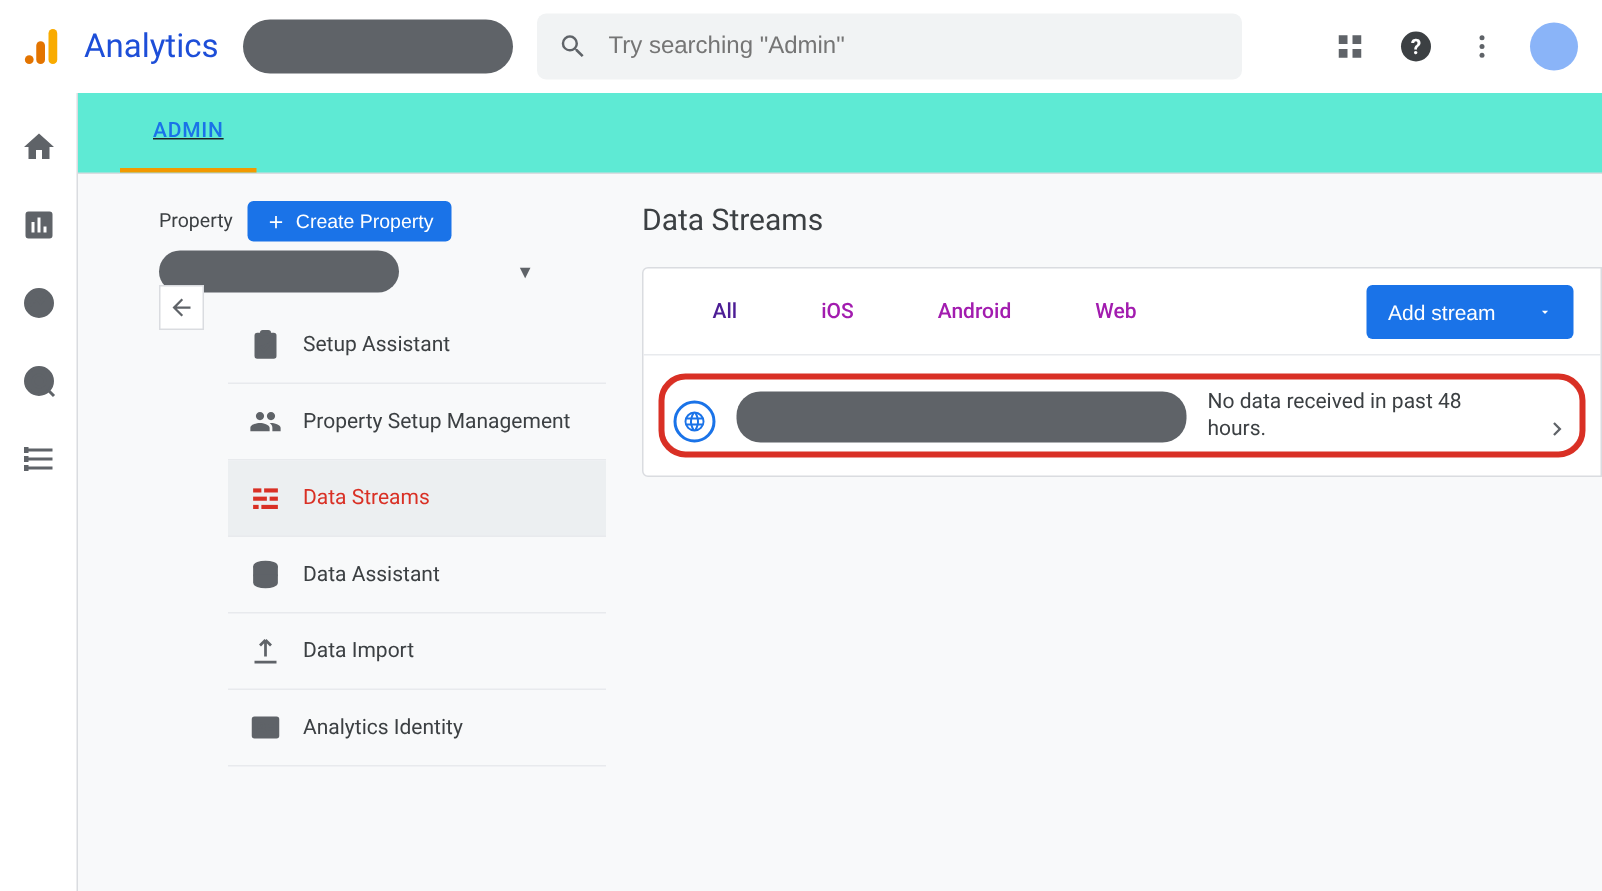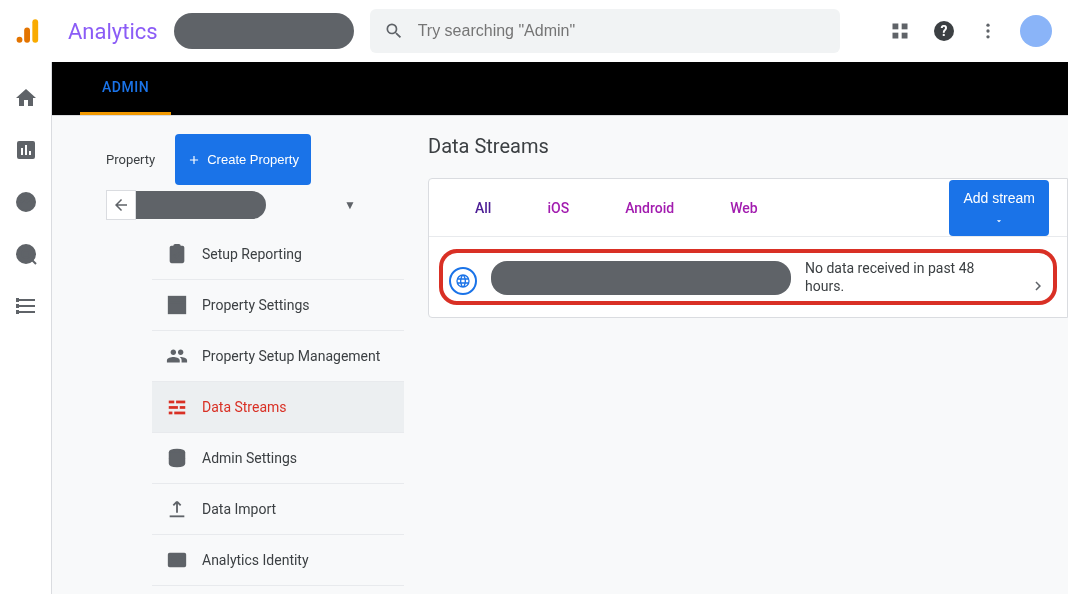--- a/index.html
+++ b/index.html
@@ -2,67 +2,67 @@
 <html><head>
 <meta charset="utf-8">
 <style>
 * { box-sizing: border-box; margin: 0; padding: 0; }
 body { font-family: 'Google Sans', Roboto, Arial, sans-serif; background: #fff; color: #202124; width: 1068px; height: 594px; overflow: hidden; }
 
 
 .header { display: flex; align-items: center; height: 62px; padding: 0 16px; gap: 16px; }
 .logo-area { display: flex; align-items: center; gap: 12px; }
 .ga-logo { width: 28px; height: 28px; }
-.app-name { font-size: 22px; color: #8b5cf6; font-weight: 400; margin-left: 12px; }
+.app-name { font-size: 22px; color: #1d4ed8; font-weight: 400; }
 .redacted-pill { width: 180px; height: 36px; background: #5f6368; border-radius: 18px; }
 .search-bar { flex: 1; max-width: 470px; height: 44px; background: #f1f3f4; border-radius: 6px; display: flex; align-items: center; padding: 0 14px; gap: 14px; }
 .search-icon-svg { width: 20px; height: 20px; fill: #5f6368; }
 .search-input { border: none; background: transparent; font-size: 16px; color: #5f6368; outline: none; flex: 1; }
 .header-right { display: flex; align-items: center; gap: 20px; margin-left: auto; }
 .header-icon { width: 24px; height: 24px; fill: #5f6368; cursor: pointer; display: flex; align-items: center; justify-content: center; }
 .avatar { width: 32px; height: 32px; border-radius: 50%; background: #8ab4f8; cursor: pointer; }
 
 
 .layout { display: flex; height: calc(594px - 62px); }
 .left-rail { width: 54px; border-right: 1px solid #dadce0; display: flex; flex-direction: column; align-items: center; padding-top: 24px; gap: 28px; }
 .rail-icon { width: 24px; height: 24px; fill: #5f6368; cursor: pointer; }
 
 
 .main { flex: 1; display: flex; flex-direction: column; }
-.tabs-bar { display: flex; padding: 0 28px; height: 54px; align-items: stretch; border-bottom: 1px solid #dadce0; background: #000000; }
+.tabs-bar { display: flex; padding: 0 28px; height: 54px; align-items: stretch; border-bottom: 1px solid #dadce0; background: #5eead4; text-decoration: underline; }
 .tab { padding: 0 22px; display: flex; align-items: center; font-size: 14px; font-weight: 500; letter-spacing: .5px; color: #5f6368; cursor: pointer; border-bottom: 3px solid transparent; }
 .tab.active { color: #1a73e8; border-bottom-color: #f29900; }
 
 .admin-body { display: flex; flex: 1; background: #f8f9fa; }
 
 
 .prop-col { width: 352px; padding: 18px 0 0 54px; position: relative; }
 .back-btn { position: absolute; left: 54px; top: 74px; width: 30px; height: 30px; border: 1px solid #dadce0; background: #fff; display: flex; align-items: center; justify-content: center; cursor: pointer; }
-.prop-header { display: flex; align-items: center; gap: 20px; margin-bottom: 6px; padding-left: 0; }
+.prop-header { display: flex; align-items: center; gap: 10px; margin-bottom: 6px; padding-left: 0; }
 .prop-label { font-size: 13px; color: #3c4043; }
-.create-btn { background: #1a73e8; color: #fff; border: none; border-radius: 4px; padding: 18px 12px; font-size: 13px; font-weight: 500; display: flex; align-items: center; gap: 6px; cursor: pointer; }
+.create-btn { background: #1a73e8; color: #fff; border: none; border-radius: 4px; padding: 6px 12px; font-size: 13px; font-weight: 500; display: flex; align-items: center; gap: 6px; cursor: pointer; }
 .prop-selector { display: flex; align-items: center; justify-content: space-between; width: 250px; margin-bottom: 10px; }
 .prop-redacted { width: 160px; height: 28px; background: #5f6368; border-radius: 14px; }
 .caret { font-size: 12px; color: #5f6368; }
 
 .prop-menu { list-style: none; margin-left: 46px; }
 .prop-menu li { display: flex; align-items: center; gap: 14px; padding: 14px 14px; border-bottom: 1px solid #e8eaed; cursor: pointer; font-size: 14px; color: #3c4043; }
 .prop-menu li.active { background: #eceff1; color: #d93025; }
 .menu-icon { width: 22px; height: 22px; fill: #5f6368; flex-shrink: 0; }
 .prop-menu li.active .menu-icon { fill: #d93025; }
 .menu-text { line-height: 1.3; }
 
 
 .content { flex: 1; padding: 18px 0 0 24px; }
 .content-title { font-size: 20px; color: #3c4043; margin-bottom: 20px; font-weight: 400; }
 .stream-card { background: #fff; border: 1px solid #dadce0; border-radius: 4px 0 0 4px; }
 .stream-tabs { display: flex; align-items: center; padding: 0 18px; height: 58px; border-bottom: 1px solid #e8eaed; }
 .stream-tab { padding: 0 28px; font-size: 14px; font-weight: 500; color: #a21caf; cursor: pointer; }
 .stream-tab.active { color: #4c1d95; }
-.add-stream { margin-left: auto; background: #1a73e8; color: #fff; border: none; border-radius: 4px; padding: 10px 14px; font-size: 14px; font-weight: 500; display: flex; align-items: center; gap: 10px; cursor: pointer; flex-direction: column; }
+.add-stream { margin-left: auto; background: #1a73e8; color: #fff; border: none; border-radius: 4px; padding: 10px 14px; font-size: 14px; font-weight: 500; display: flex; align-items: center; gap: 28px; cursor: pointer; }
 
 .stream-row-wrap { padding: 10px 8px; }
 .stream-row { display: flex; align-items: center; gap: 14px; padding: 12px 12px; border: 4px solid #d93025; border-radius: 20px; border-style: solid; position: relative; }
 .stream-row::before { content:''; position:absolute; inset:-2px; border-radius: 20px; }
 .globe-icon-wrap { width: 28px; height: 28px; border: 2px solid #1a73e8; border-radius: 50%; display: flex; align-items: center; justify-content: center; }
 .globe-svg { width: 16px; height: 16px; fill: #1a73e8; }
 .stream-redacted { width: 300px; height: 34px; background: #5f6368; border-radius: 16px; }
 .stream-status { font-size: 14px; color: #3c4043; width: 210px; line-height: 1.3; }
 .chevron-right { width: 18px; height: 18px; fill: #5f6368; margin-left: auto; }
 
@@ -169,28 +169,21 @@
             </svg>
         </div>
 
         <ul class="prop-menu">
           <li>
             <svg class="menu-icon" viewBox="0 0 24 24" fill="none" stroke="#5f6368" stroke-width="2">
                 <rect x="5" y="4" width="14" height="17" rx="1"></rect>
                 <rect x="9" y="2" width="6" height="4" rx="1"></rect>
                 <path d="M8 13l3 3 5-6"></path>
               </svg>
-            <span class="menu-text">Setup Reporting</span>
-          </li>
-          <li>
-            <svg class="menu-icon" viewBox="0 0 24 24" fill="none" stroke="#5f6368" stroke-width="2">
-                <rect x="3" y="3" width="18" height="18"></rect>
-                <line x1="3" y1="9" x2="21" y2="9"></line>
-              </svg>
-            <span class="menu-text">Property Settings</span>
+            <span class="menu-text">Setup Assistant</span>
           </li>
           <li>
             <svg class="menu-icon" viewBox="0 0 24 24">
                 <path d="M16 11c1.66 0 2.99-1.34 2.99-3S17.66 5 16 5s-3 1.34-3 3 1.34 3 3 3zm-8 0c1.66 0 2.99-1.34 2.99-3S9.66 5 8 5 5 6.34 5 8s1.34 3 3 3zm0 2c-2.33 0-7 1.17-7 3.5V19h14v-2.5c0-2.33-4.67-3.5-7-3.5zm8 0c-.29 0-.62.02-.97.05 1.16.84 1.97 1.97 1.97 3.45V19h6v-2.5c0-2.33-4.67-3.5-7-3.5z"></path>
               </svg>
             <span class="menu-text">Property Setup Management</span>
           </li>
           <li class="active">
             <svg class="menu-icon" viewBox="0 0 24 24">
                 <rect x="3" y="5" width="6" height="3"></rect>
@@ -201,21 +194,21 @@
                 <rect x="9" y="17" width="12" height="3"></rect>
               </svg>
             <span class="menu-text">Data Streams</span>
           </li>
           <li>
             <svg class="menu-icon" viewBox="0 0 24 24" fill="none" stroke="#5f6368" stroke-width="2">
                 <ellipse cx="12" cy="6" rx="8" ry="3"></ellipse>
                 <path d="M4 6v6c0 1.66 3.58 3 8 3s8-1.34 8-3V6"></path>
                 <path d="M4 12v6c0 1.66 3.58 3 8 3s8-1.34 8-3v-6"></path>
               </svg>
-            <span class="menu-text">Admin Settings</span>
+            <span class="menu-text">Data Assistant</span>
           </li>
           <li>
             <svg class="menu-icon" viewBox="0 0 24 24" fill="none" stroke="#5f6368" stroke-width="2">
                 <path d="M12 16V4m0 0l-4 4m4-4l4 4"></path>
                 <path d="M4 20h16"></path>
               </svg>
             <span class="menu-text">Data Import</span>
           </li>
           <li>
             <svg class="menu-icon" viewBox="0 0 24 24" fill="none" stroke="#5f6368" stroke-width="2">

